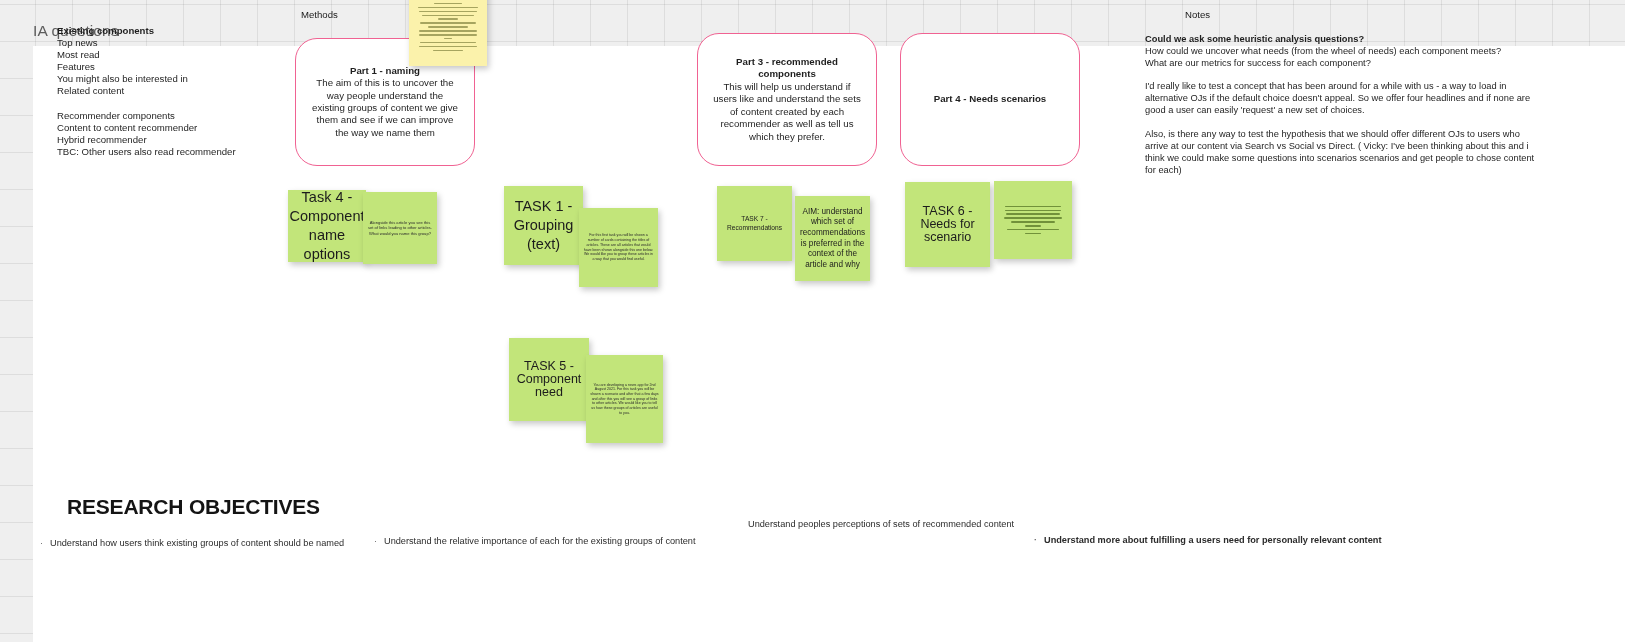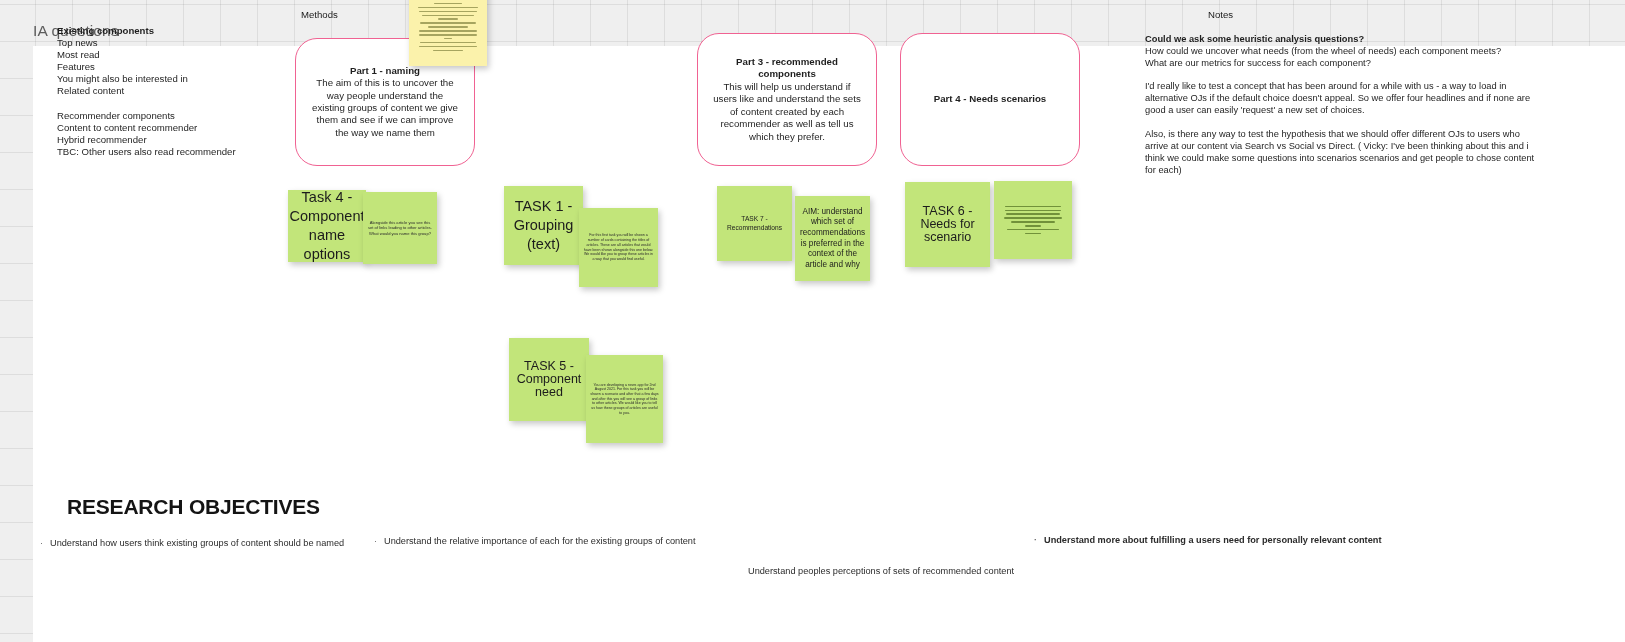--- a/index.html
+++ b/index.html
@@ -74,21 +74,21 @@
   #components .gap { height: 12px; }
 
   
   .section-label {
     position: absolute;
     font-size: 9.6px;
     font-weight: normal;
     color: #1a1a1a;
   }
   #methods-label { left: 301px; top: 9px; }
-  #notes-label   { left: 1208px; top: 9px; }
+  #notes-label   { left: 1145px; top: 9px; padding-left: 40px; }
 
   
   .method-card {
     position: absolute;
     box-sizing: border-box;
     border: 1.4px solid #f06292;
     border-radius: 22px;
     background: #ffffff;
     display: flex;
     align-items: center;
@@ -194,21 +194,21 @@
     color: #2b2b2b;
     white-space: nowrap;
   }
   .objective .bullet {
     display: inline-block;
     width: 10px;
     color: #6a6a6a;
   }
   #obj-0 { left: 40px;   top: 537px; }
   #obj-1 { left: 374px;  top: 535px; }
-  #obj-2 { left: 728px;  top: 565px; padding-left: 20px; }
+  #obj-2 { left: 728px;  top: 518px; padding-left: 20px; }
   #obj-3 { left: 1034px; top: 534px; font-weight: bold; }
 
   
   #notes {
     position: absolute;
     left: 1145px;
     top: 33px;
     width: 400px;
     font-size: 9.3px;
     line-height: 12.1px;

